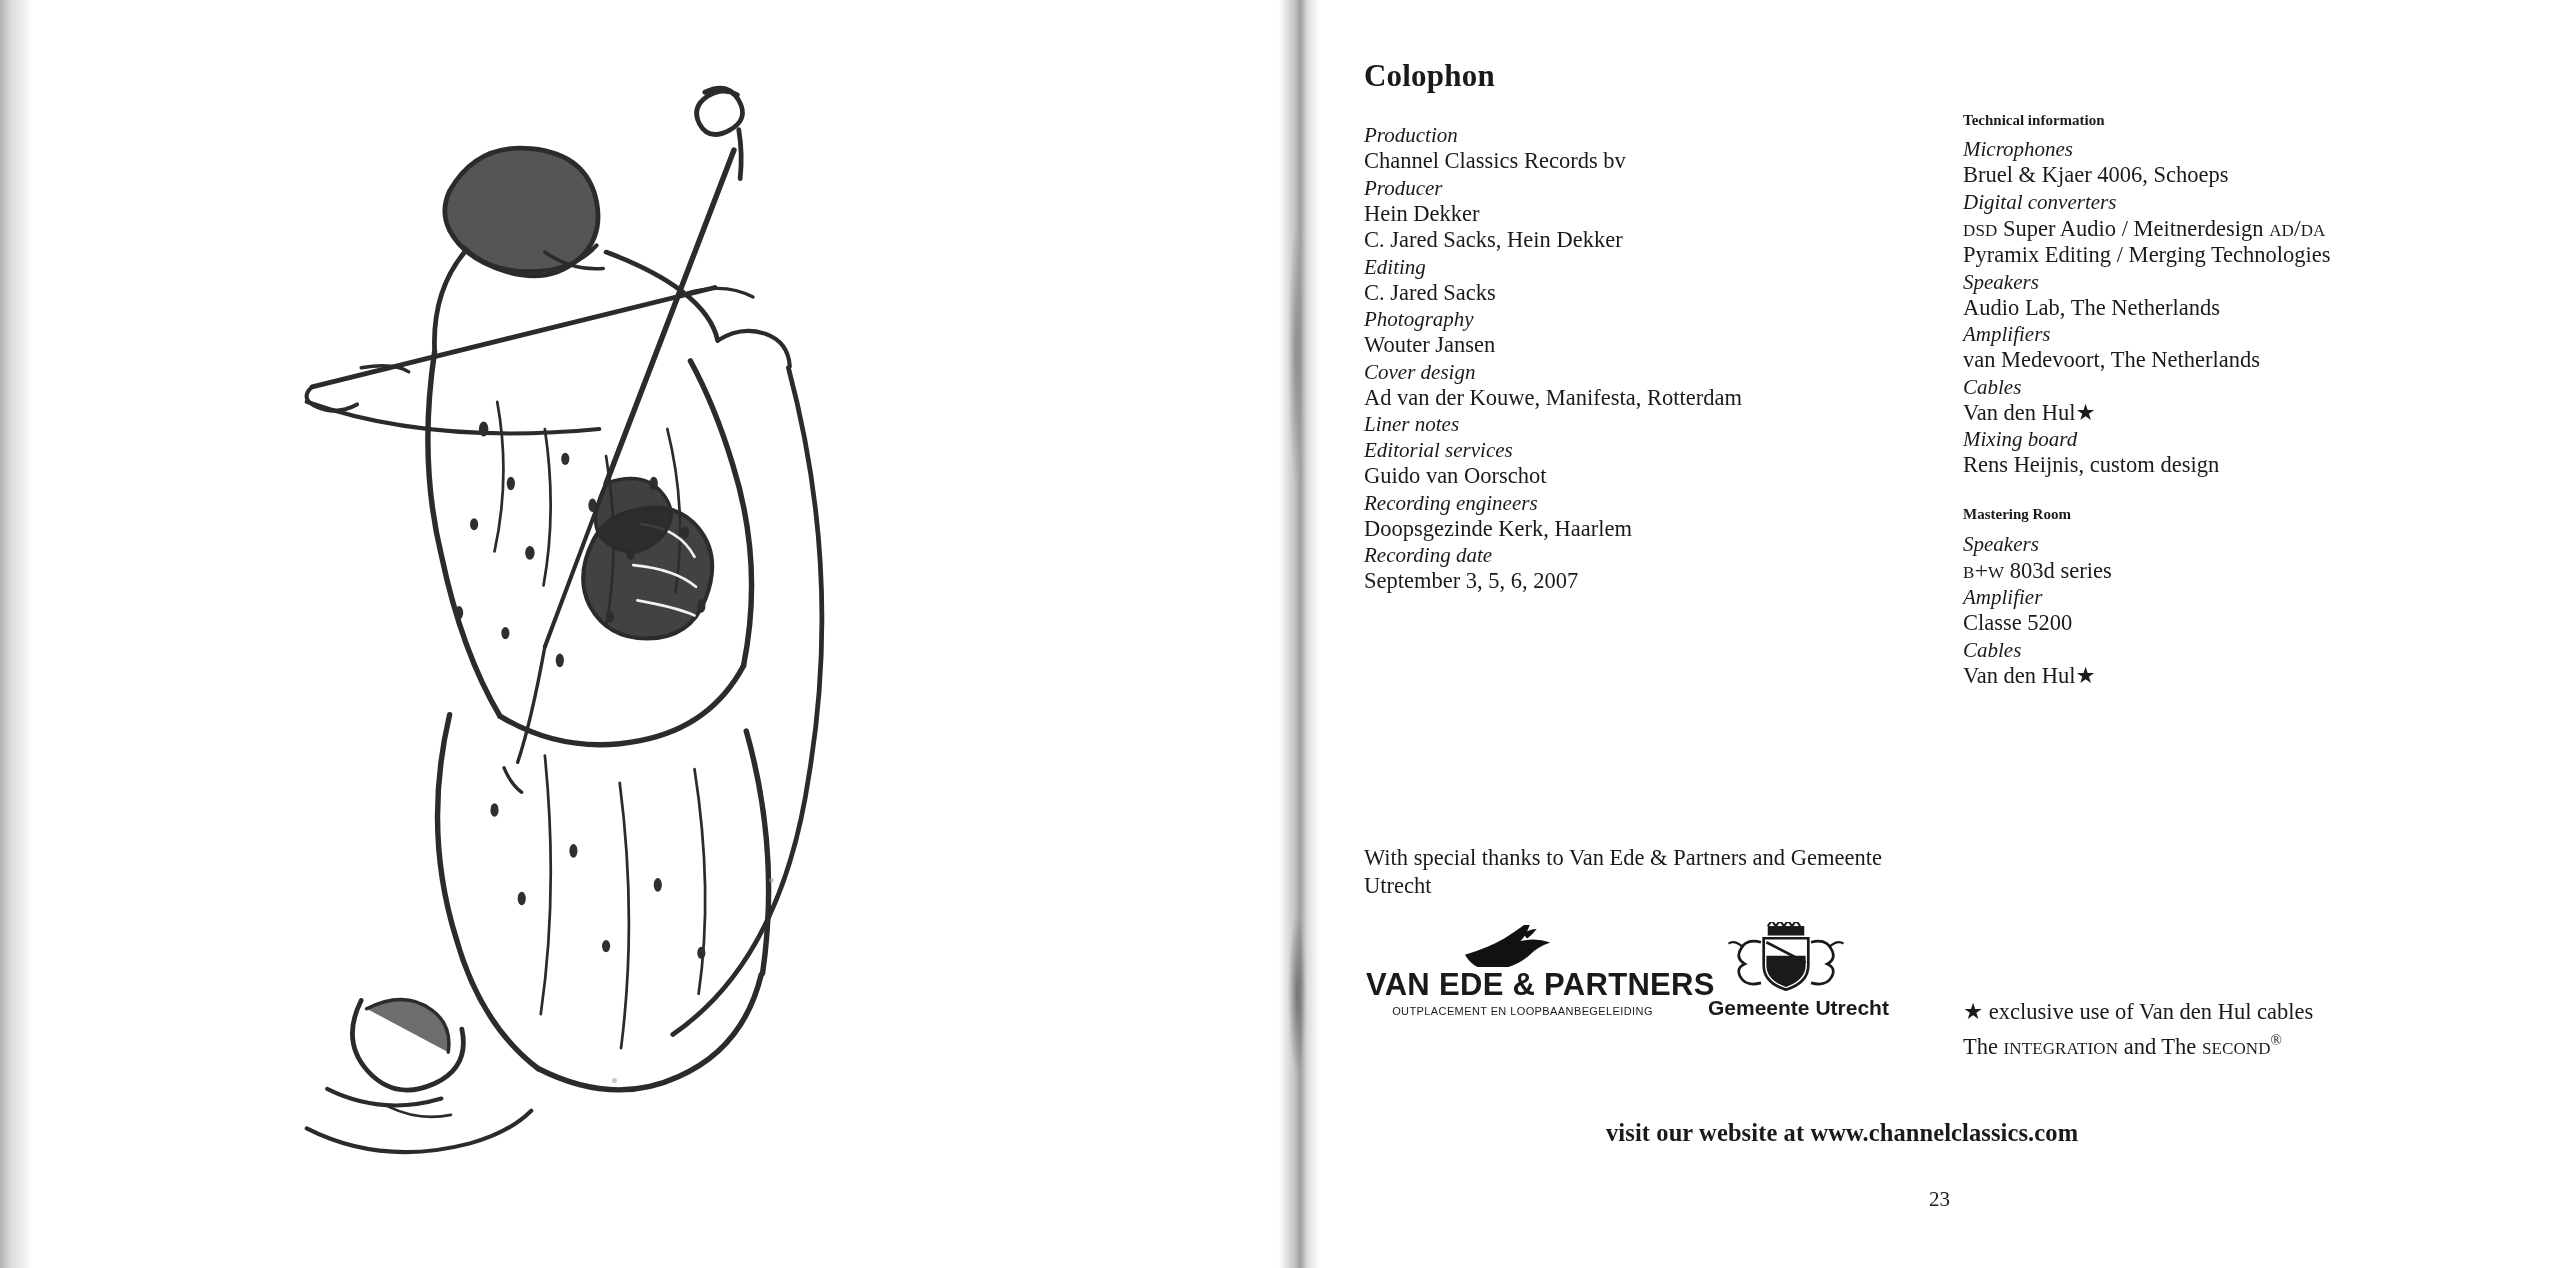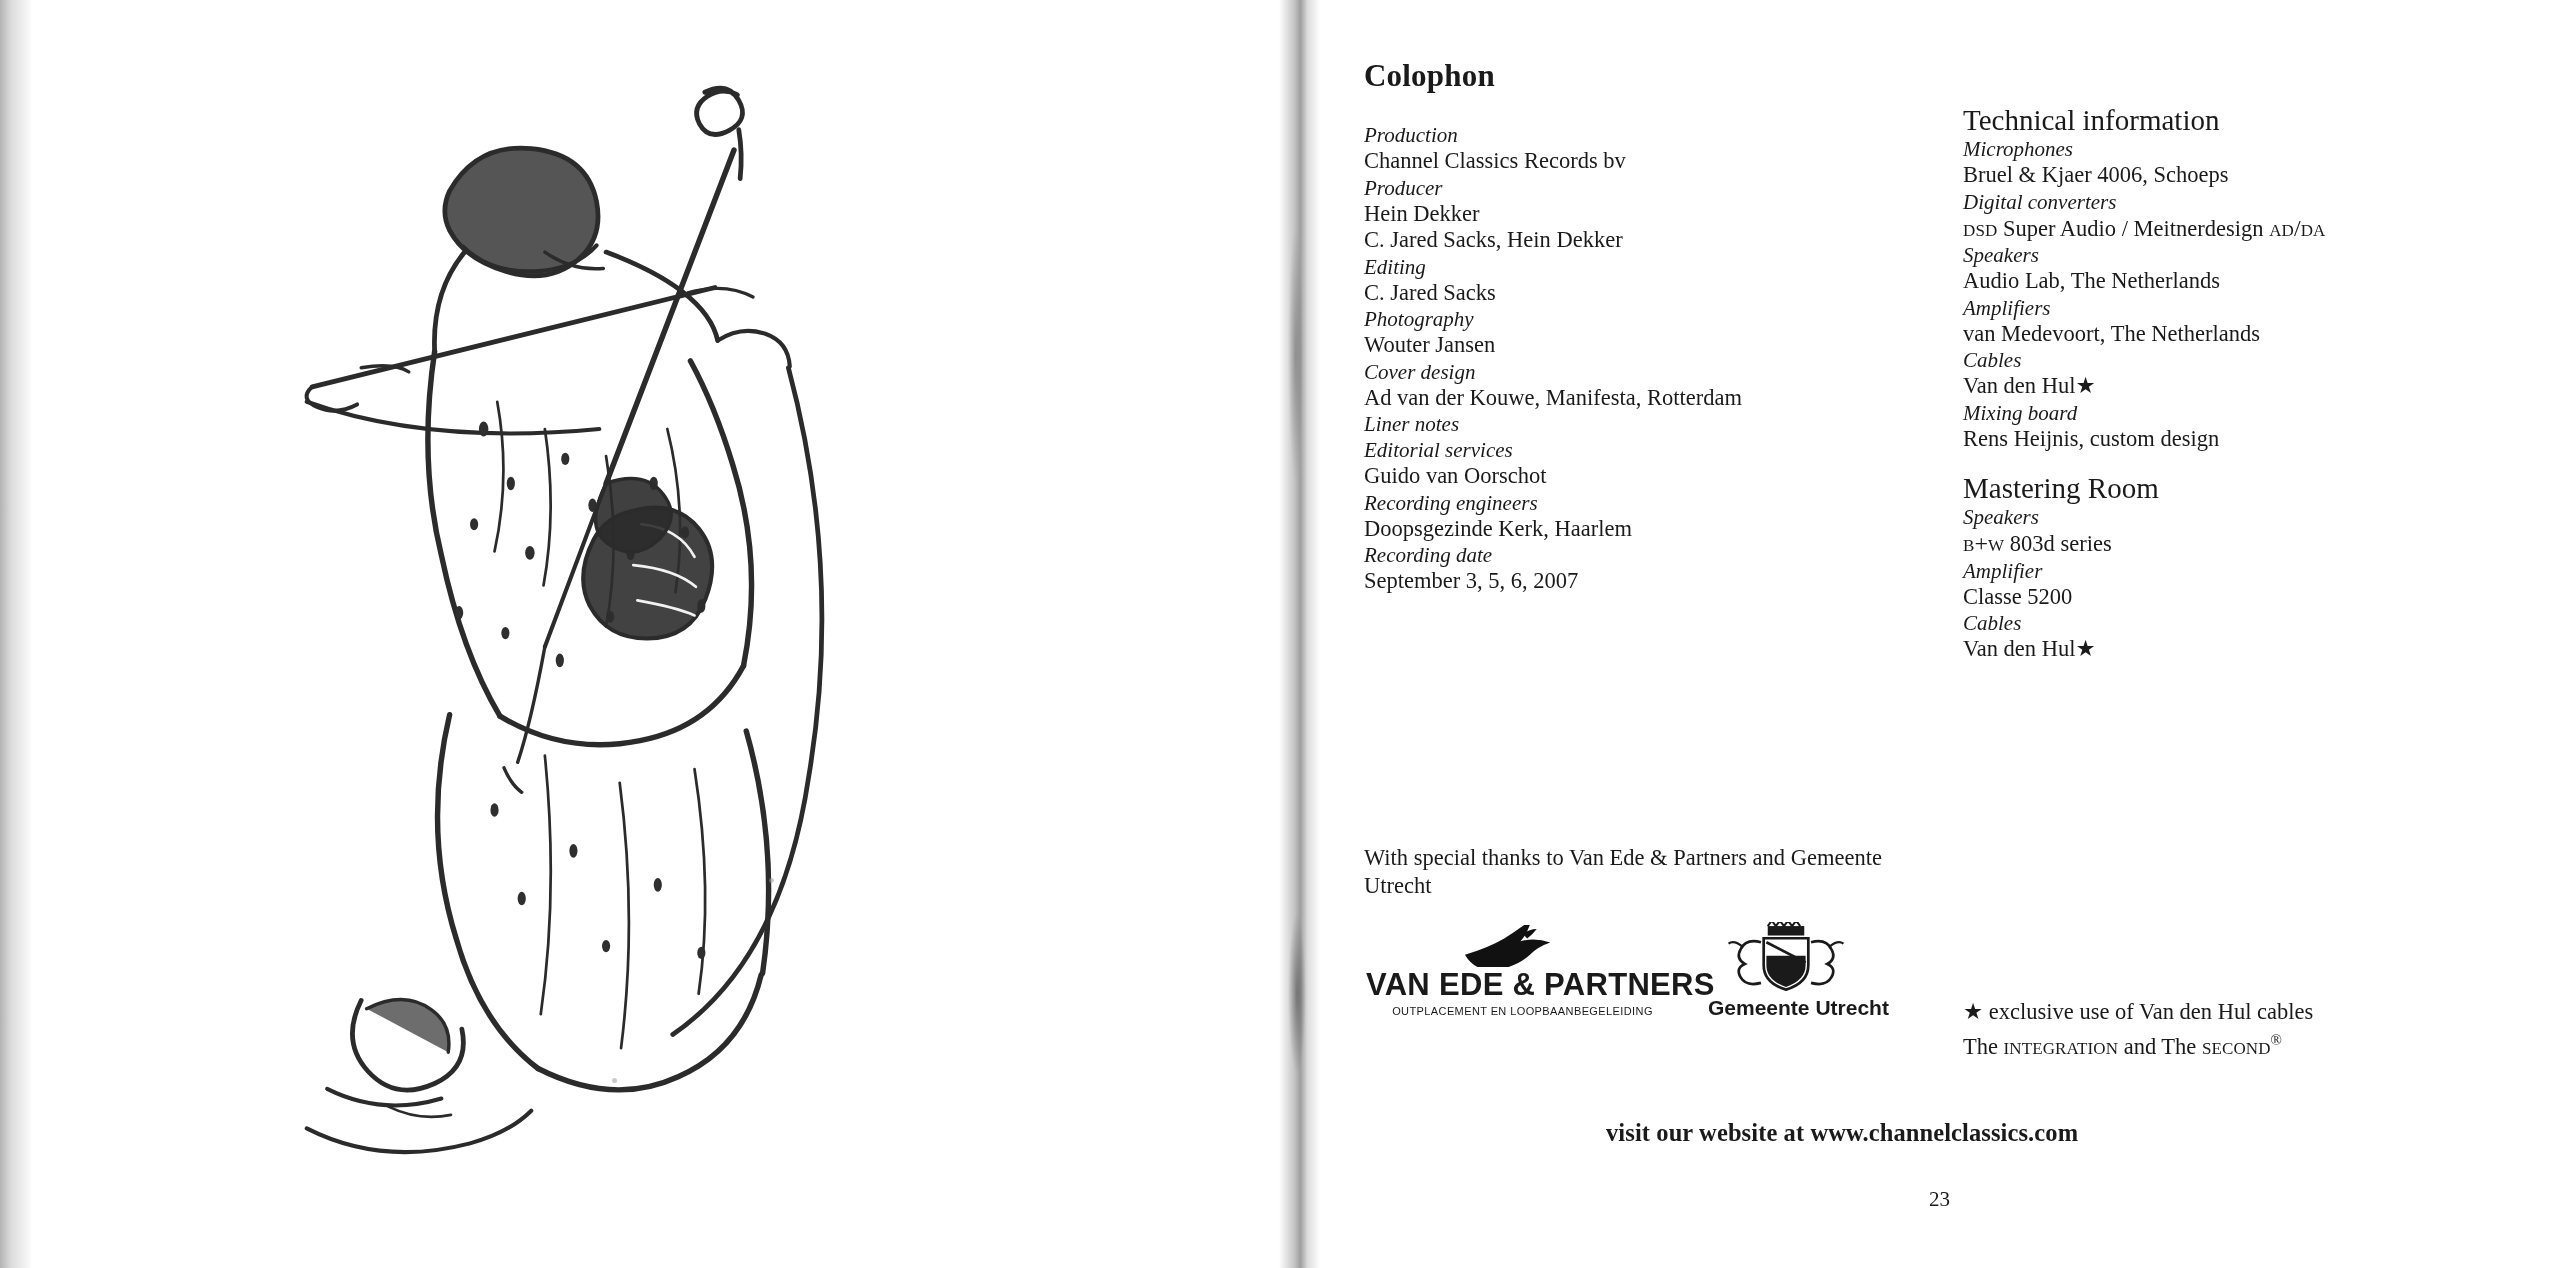--- a/index.html
+++ b/index.html
@@ -100,22 +100,22 @@
     line-height: 26px;
     white-space: nowrap;
   }
   .field-value {
     font-size: 22.5px;
     line-height: 26.5px;
     white-space: nowrap;
   }
 
   .section-head {
-    font-size: 29px;
-    font-weight: normal;
+    font-size: 15px;
+    font-weight: bold;
     line-height: 30px;
     margin-bottom: 1.4px;
   }
   .block-gap { height: 20.4px; }
 
   .thanks {
     position: absolute;
     left: 1364px;
     top: 844px;
     width: 565px;
@@ -333,20 +333,21 @@
   <div class="col-right">
     <div class="section-head">Technical information</div>
 
     <div class="field-label">Microphones</div>
     <div class="field-value">Bruel &amp; Kjaer 4006, Schoeps</div>
 
     <div class="field-label">Digital converters</div>
     <div class="field-value">
       <span class="sc">dsd</span> Super Audio / Meitnerdesign <span class="sc">ad/da</span>
     </div>
+    <div class="field-value">Pyramix Editing / Merging Technologies</div>
 
     <div class="field-label">Speakers</div>
     <div class="field-value">Audio Lab, The Netherlands</div>
 
     <div class="field-label">Amplifiers</div>
     <div class="field-value">van Medevoort, The Netherlands</div>
 
     <div class="field-label">Cables</div>
     <div class="field-value">Van den Hul★</div>
 

